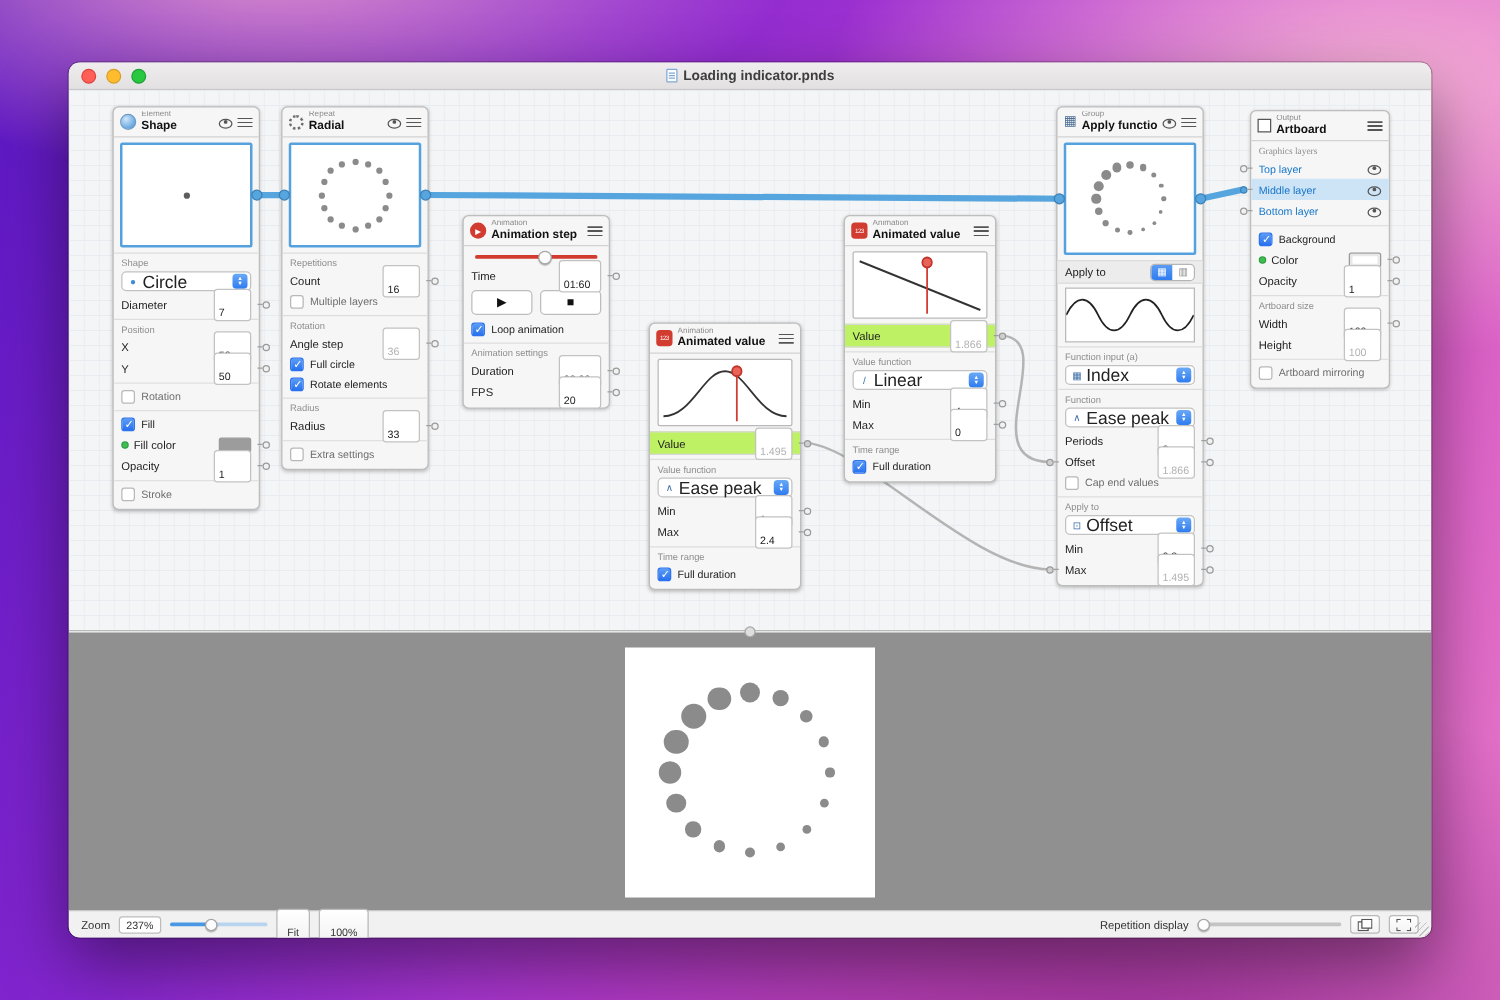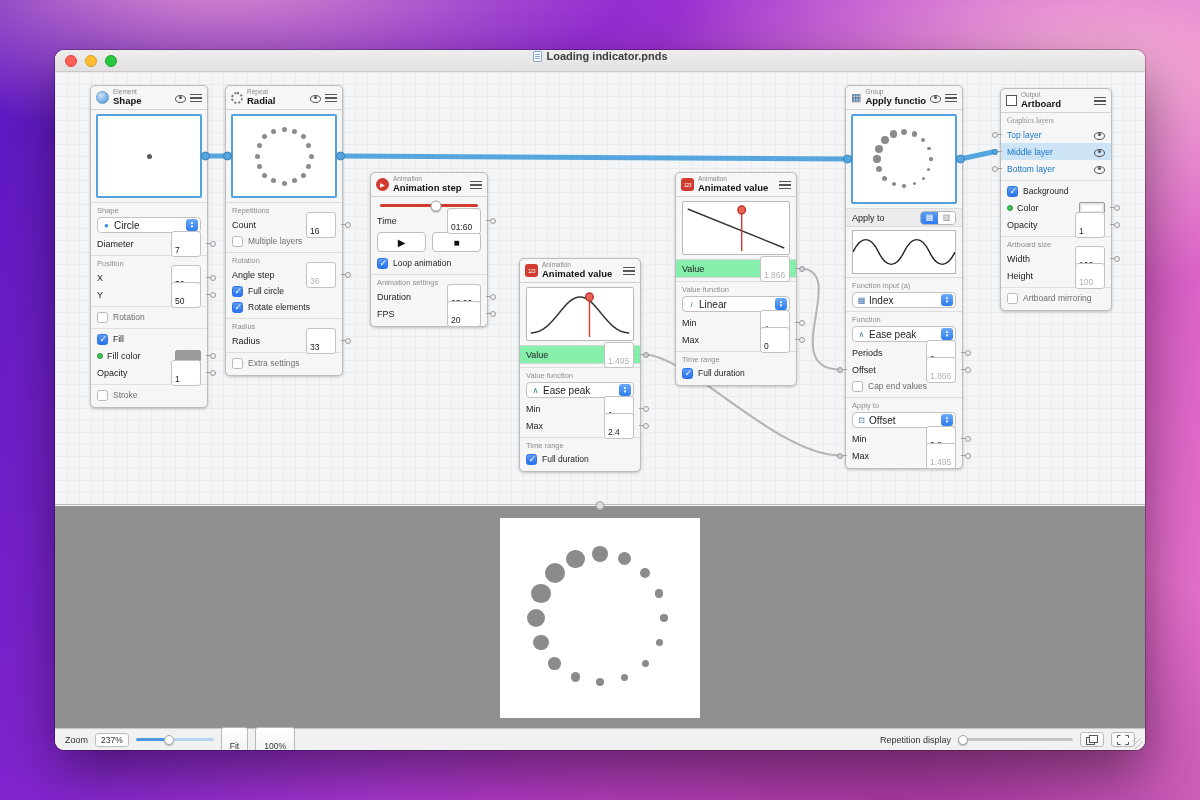--- a/index.html
+++ b/index.html
@@ -8,21 +8,21 @@
     background:
       radial-gradient(ellipse 700px 300px at 18% -5%, rgba(248,170,205,.85) 0%, rgba(248,170,205,0) 60%),
       radial-gradient(ellipse 800px 400px at 92% 8%, rgba(250,185,215,.9) 0%, rgba(250,185,215,0) 55%),
       radial-gradient(ellipse 900px 500px at 75% 105%, rgba(150,40,150,.8) 0%, rgba(150,40,150,0) 60%),
       linear-gradient(118deg, #5a17c2 0%, #8526d0 30%, #b23ad0 55%, #d95cc8 78%, #e879c9 100%);
     position:relative;
   }
   .window { position:absolute; left:55px; top:50px; width:1090px; height:700px; background:#f3f4f5;
     border-radius:9px; box-shadow:0 22px 55px rgba(0,0,0,.45), 0 0 0 1px rgba(0,0,0,.25); overflow:hidden; }
   .titlebar { position:absolute; left:0; top:0; right:0; height:22px; background:linear-gradient(#efedee,#e2e0e1);
-    border-bottom:1px solid #c9c7c8; display:flex; align-items:flex-start; justify-content:center; }
+    border-bottom:1px solid #c9c7c8; display:flex; align-items:center; justify-content:center; }
   .tl { position:absolute; left:10px; top:5px; display:flex; gap:8px; }
   .tl span { width:12px; height:12px; border-radius:50%; display:inline-block; }
   .tl .r { background:#ff5f57; border:1px solid #e0443e; }
   .tl .y { background:#febc2e; border:1px solid #d89e24; }
   .tl .g { background:#28c840; border:1px solid #1fa032; }
   .wtitle { font-size:11px; font-weight:bold; color:#3e3e3e; display:flex; align-items:center; gap:5px; }
   .doc-icon { width:9px; height:11px; background:#fff; border:1px solid #7fa8d9; border-radius:1px; position:relative; }
   .doc-icon::after { content:''; position:absolute; left:1px; top:2px; width:5px; height:1px; background:#7fa8d9; box-shadow:0 2px 0 #7fa8d9, 0 4px 0 #7fa8d9; }
 
   
@@ -69,42 +69,42 @@
     padding:12px 3px; min-width:30px; font-size:8.5px; color:#222; }
   .field.wide { min-width:34px; }
   .field.dim { color:#b2b2b2; }
   .cbrow { display:flex; align-items:center; gap:5px; padding:0 6px; height:16px; font-size:8.5px; position:relative; }
   .cbrow.gray { color:#6e6e6e; }
   .cb { width:11px; height:11px; border-radius:2.5px; border:1px solid #b8b8b8; background:#fff; flex:none; position:relative; }
   .cb.on { background:linear-gradient(#5a9cf5,#2a72ee); border-color:#2a72ee; }
   .cb.on::after { content:'\2713'; position:absolute; left:1.5px; top:-1px; color:#fff; font-size:9px; }
   .select { display:flex; align-items:center; gap:3px; margin:1px 6px 2px; background:#fff; border:1px solid #c2c2c2;
     border-radius:4px; height:16px; padding:0 2px 0 4px; position:relative; }
-  .select .sl { flex:1; font-size:10px; white-space:nowrap; overflow:hidden; }
+  .select .sl { flex:1; font-size:14px; white-space:nowrap; overflow:hidden; }
   .selicon { font-size:8px; color:#3f6fa8; flex:none; width:9px; text-align:center; }
   .selicon.blue { color:#3f8fd6; }
   .arrows { width:12px; height:12px; border-radius:3px; background:linear-gradient(#6aa9f7,#2f7cf0);
     display:flex; flex-direction:column; align-items:center; justify-content:center; flex:none; }
   .arrows i { font-style:normal; color:#fff; font-size:4.5px; line-height:4px; }
   .swatch { width:26px; height:12px; border:1px solid #9a9a9a; border-radius:2px; background:#9c9c9c; }
   .swatch.white { background:#fff; box-shadow:inset 0 0 0 2px #e8e8e8; }
   .green-dot { width:6px; height:6px; border-radius:50%; background:#3fbf51; border:1px solid #2f9e41; flex:none; }
 
   .rport, .lport { position:absolute; width:6px; height:6px; border-radius:50%; background:#f1f1f1;
     border:1px solid #9a9a9a; top:50%; transform:translateY(-50%); z-index:3; }
   .rport { right:-9px; } .lport { left:-9px; }
   .rport::before { content:''; position:absolute; right:5px; top:1.6px; width:4px; height:1px; background:#9f9f9f; }
   .lport::before { content:''; position:absolute; left:5px; top:1.6px; width:4px; height:1px; background:#9f9f9f; }
   .rport.filled, .lport.filled { background:#cfcfcf; }
   .lport.bluep { background:#57a5de; border-color:#3c82b8; }
   .bport { position:absolute; width:9px; height:9px; border-radius:50%; background:#57a5de; border:1.5px solid #3c82b8;
     top:50%; transform:translateY(-50%); z-index:3; }
   .bport.l { left:-10px; } .bport.r { right:-10px; }
 
-  .value-row { background:#86efac; border-top:1px solid #d8d8d8; border-bottom:1px solid #d8d8d8; height:19px; }
+  .value-row { background:#bef264; border-top:1px solid #d8d8d8; border-bottom:1px solid #d8d8d8; height:19px; }
   .applyto-row { background:#ececec; border-top:1px solid #dcdcdc; border-bottom:1px solid #dcdcdc; height:19px; }
   .seg { display:flex; border:1px solid #b5b5b5; border-radius:4px; overflow:hidden; height:14px; }
   .seg span { width:17px; display:flex; align-items:center; justify-content:center; font-size:8px; }
   .seg .on { background:linear-gradient(#5a9cf5,#2f7cf0); color:#fff; }
   .seg .off { background:#fff; color:#8a8a8a; }
 
   .track { position:relative; height:3px; background:#d23b2f; margin:7px 9px 5px; border-radius:2px; }
   .knob { position:absolute; top:50%; transform:translate(-50%,-50%); width:11px; height:11px; background:#fdfdfd;
     border:1px solid #a8a8a8; border-radius:50%; box-shadow:0 1px 1px rgba(0,0,0,.3); }
   .btnrow { display:flex; gap:6px; padding:3px 6px; }

